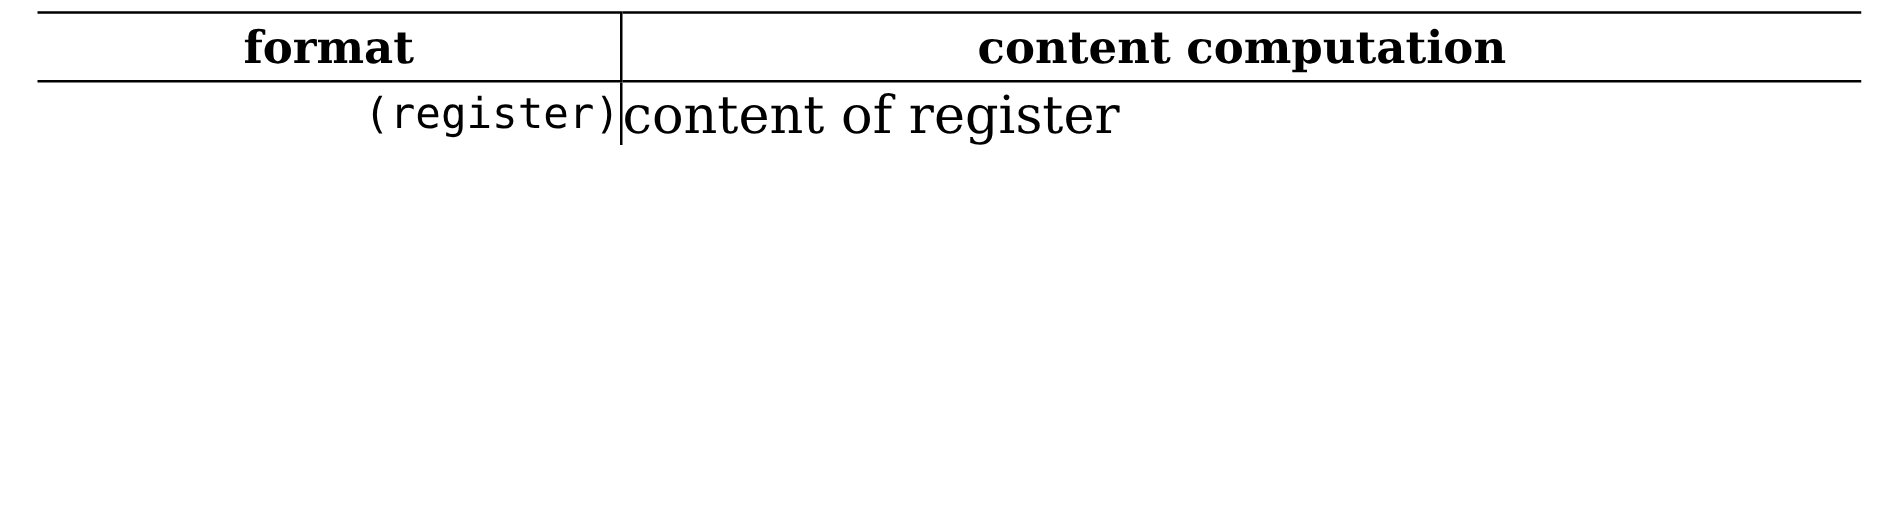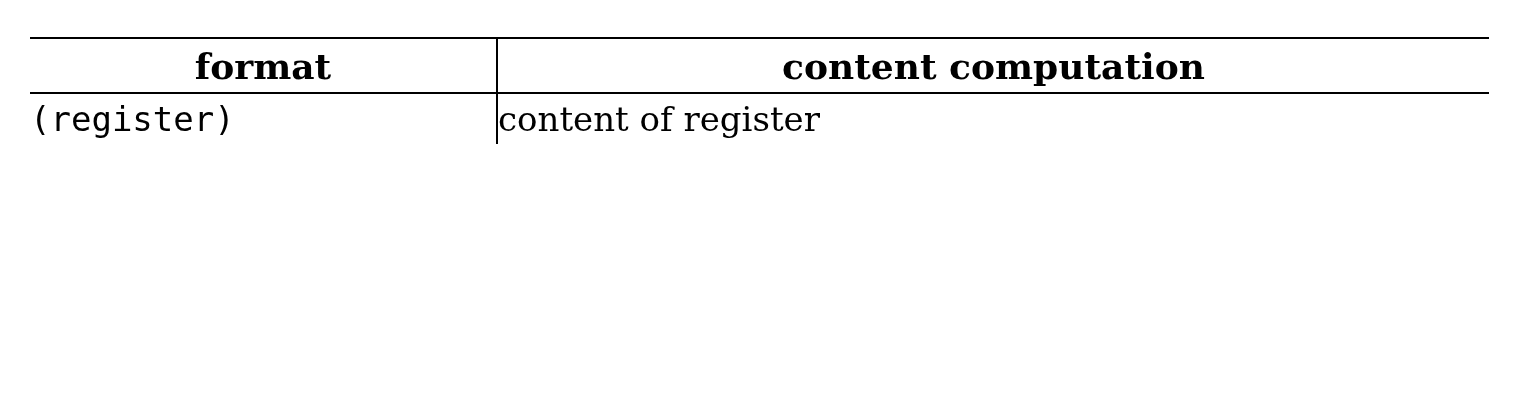--- a/index.html
+++ b/index.html
@@ -10,21 +10,21 @@
   .sheet {
     position: relative;
     width: 1516px;
     height: 414px;
     background: #ffffff;
     overflow: hidden;
   }
   table.modes {
     position: absolute;
     left: 30px;
-    top: 37px;
+    top: 9px;
     width: 1459px;
     border-collapse: collapse;
     table-layout: fixed;
     color: #000000;
   }
   col.c-format { width: 467px; }
   col.c-comp   { width: 992px; }
 
   table.modes tr {
     border-top: 2px solid #000000;
@@ -47,27 +47,27 @@
     font-family: "DejaVu Serif", serif;
     font-weight: bold;
     font-size: 36px;
     text-align: center;
     white-space: nowrap;
   }
   td.fmt {
     height: 50px;
     font-family: "DejaVu Sans Mono", monospace;
     font-size: 34px;
-    text-align: left;
+    text-align: right;
     white-space: nowrap;
   }
   td.comp {
     height: 50px;
     font-family: "DejaVu Serif", serif;
-    font-size: 34px;
+    font-size: 42px;
     text-align: left;
     padding-left: 20px;
     white-space: nowrap;
   }
 </style>
 </head>
 <body>
 
 <div class="sheet">
   <table class="modes">

